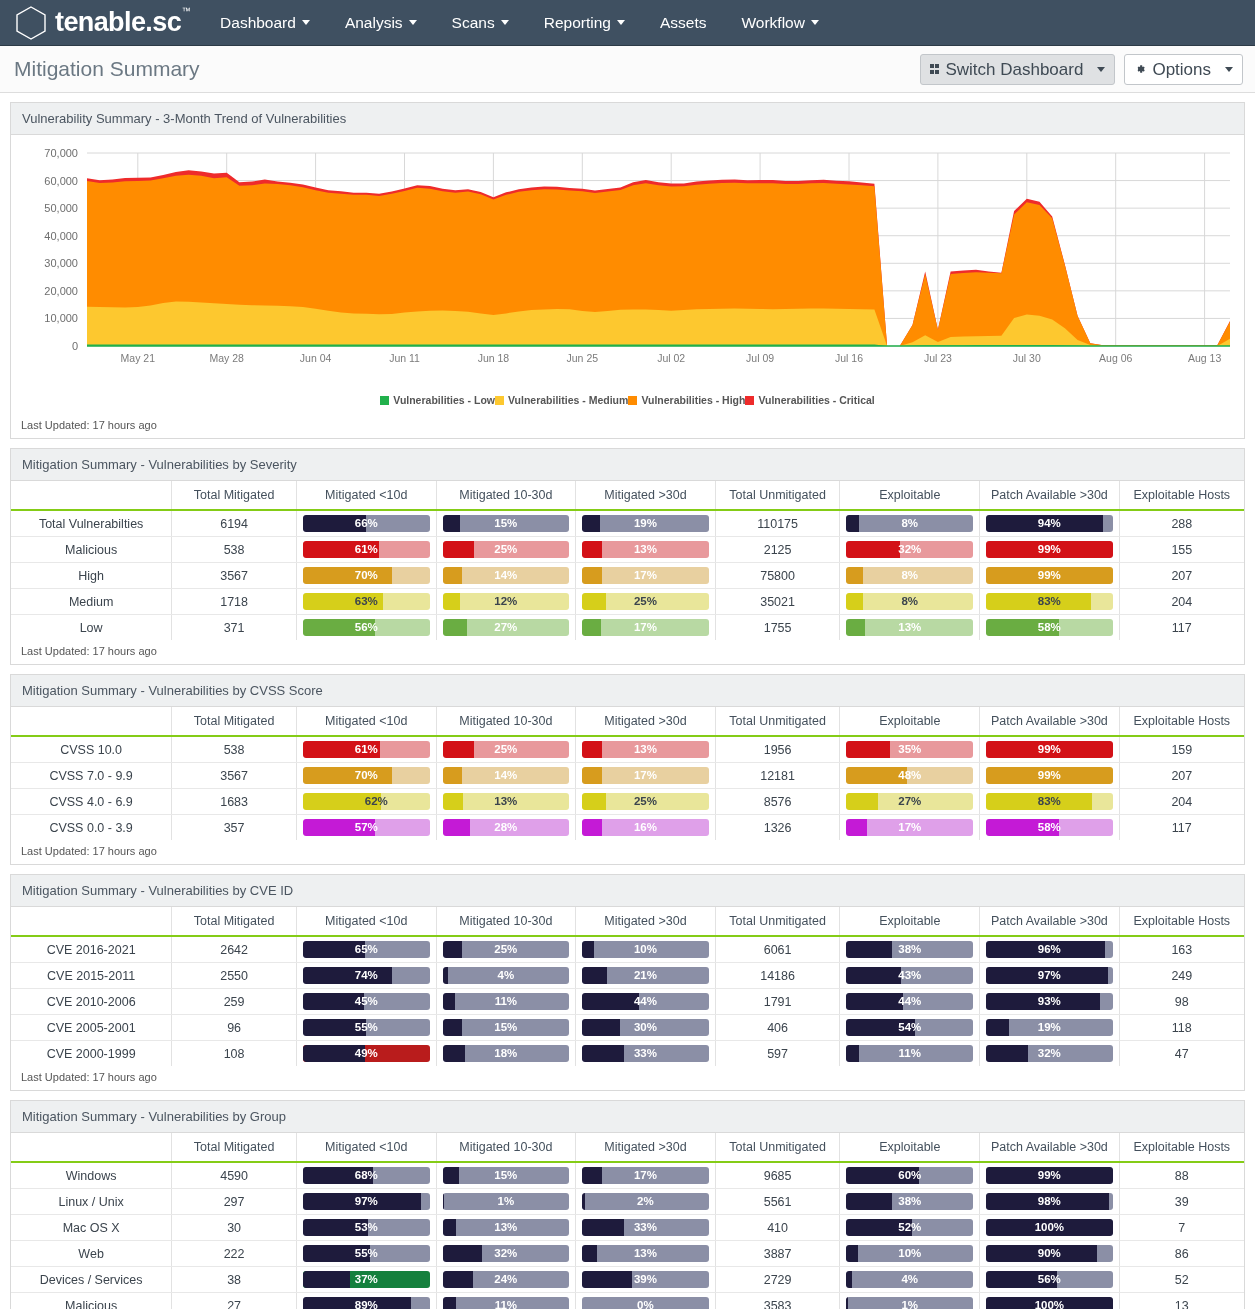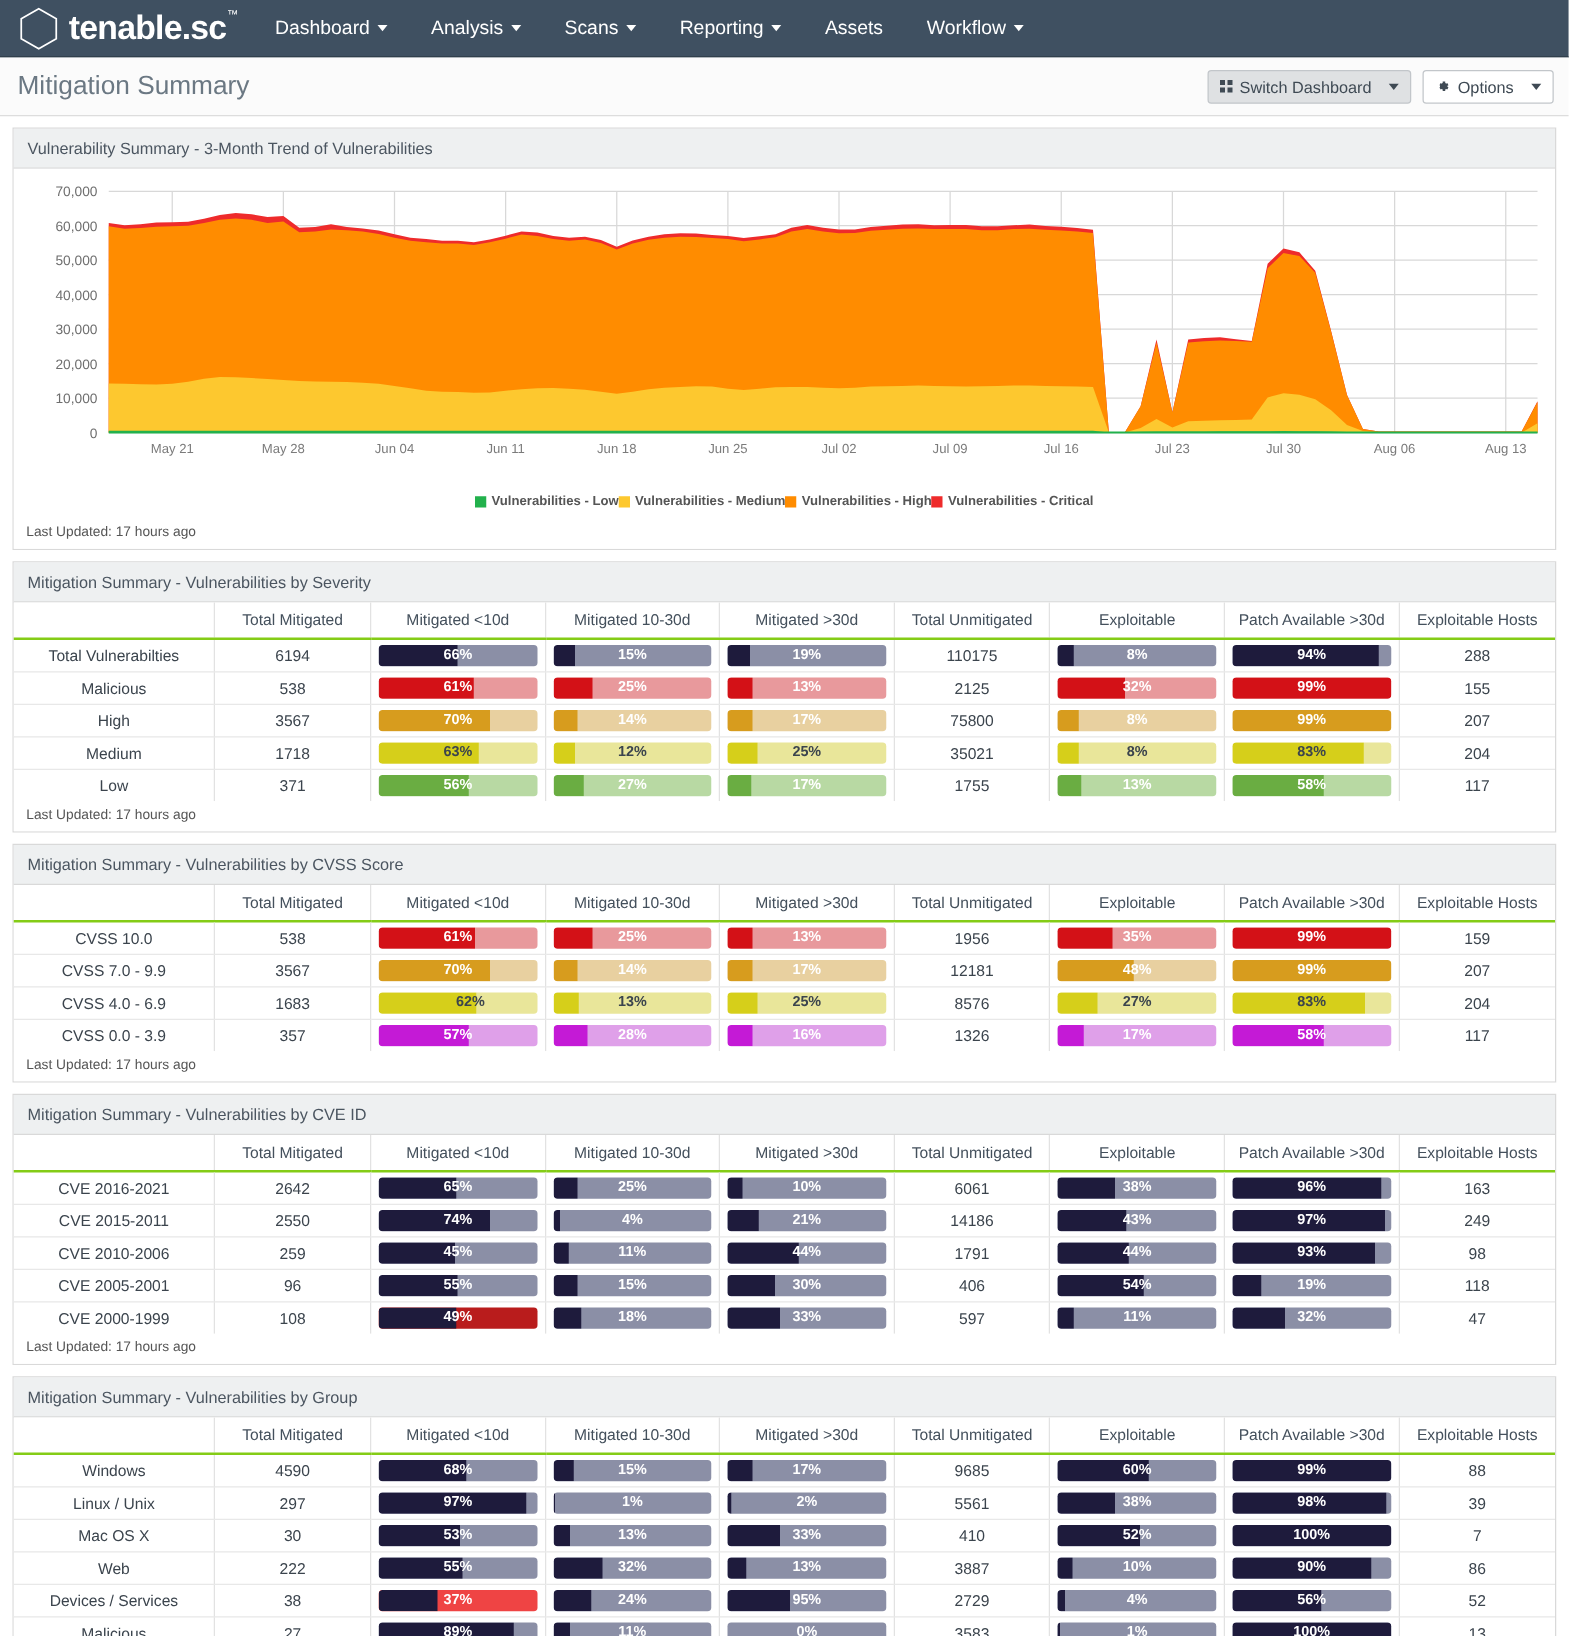--- a/index.html
+++ b/index.html
@@ -63,21 +63,21 @@
   .page-title {
     font-size: 21px;
     color: #6b7883;
     font-weight: normal;
   }
   .btn-group { display: flex; align-items: center; gap: 9px; }
   .btn {
     display: flex; align-items: center; gap: 6px;
     border: 1px solid #c2c6ca;
     border-radius: 3px;
-    font-size: 13px;
+    font-size: 17px;
     color: #3f4a54;
     padding: 6px 9px;
     cursor: pointer;
     line-height: 1;
   }
   .btn.gray { background: #dfe1e3; }
   .btn.white { background: #ffffff; }
   .grid-icon {
     display: inline-grid;
     grid-template-columns: 4px 4px;
@@ -1040,35 +1040,35 @@
                   <div class="fill" style="width: 88%; background: rgb(30, 27, 60);"></div>
                   <div class="txt" style="color: rgb(255, 255, 255);">90%</div>
                 </div>
               </td>
               <td class="">86</td>
             </tr>
             <tr>
               <td class="rowlabel">Devices / Services</td>
               <td class="">38</td>
               <td class="barcell">
-                <div class="bar" style="background: #ef4444;">
+                <div class="bar" style="background: #15803d;">
                   <div class="fill" style="width: 37%; background: rgb(30, 27, 60);"></div>
                   <div class="txt" style="color: rgb(255, 255, 255);">37%</div>
                 </div>
               </td>
               <td class="barcell">
                 <div class="bar" style="background: rgb(139, 143, 166);">
                   <div class="fill" style="width: 24%; background: rgb(30, 27, 60);"></div>
                   <div class="txt" style="color: rgb(255, 255, 255);">24%</div>
                 </div>
               </td>
               <td class="barcell">
                 <div class="bar" style="background: rgb(139, 143, 166);">
                   <div class="fill" style="width: 39%; background: rgb(30, 27, 60);"></div>
-                  <div class="txt" style="color: rgb(255, 255, 255);">95%</div>
+                  <div class="txt" style="color: rgb(255, 255, 255);">39%</div>
                 </div>
               </td>
               <td class="">2729</td>
               <td class="barcell">
                 <div class="bar" style="background: rgb(139, 143, 166);">
                   <div class="fill" style="width: 4%; background: rgb(30, 27, 60);"></div>
                   <div class="txt" style="color: rgb(255, 255, 255);">4%</div>
                 </div>
               </td>
               <td class="barcell">

